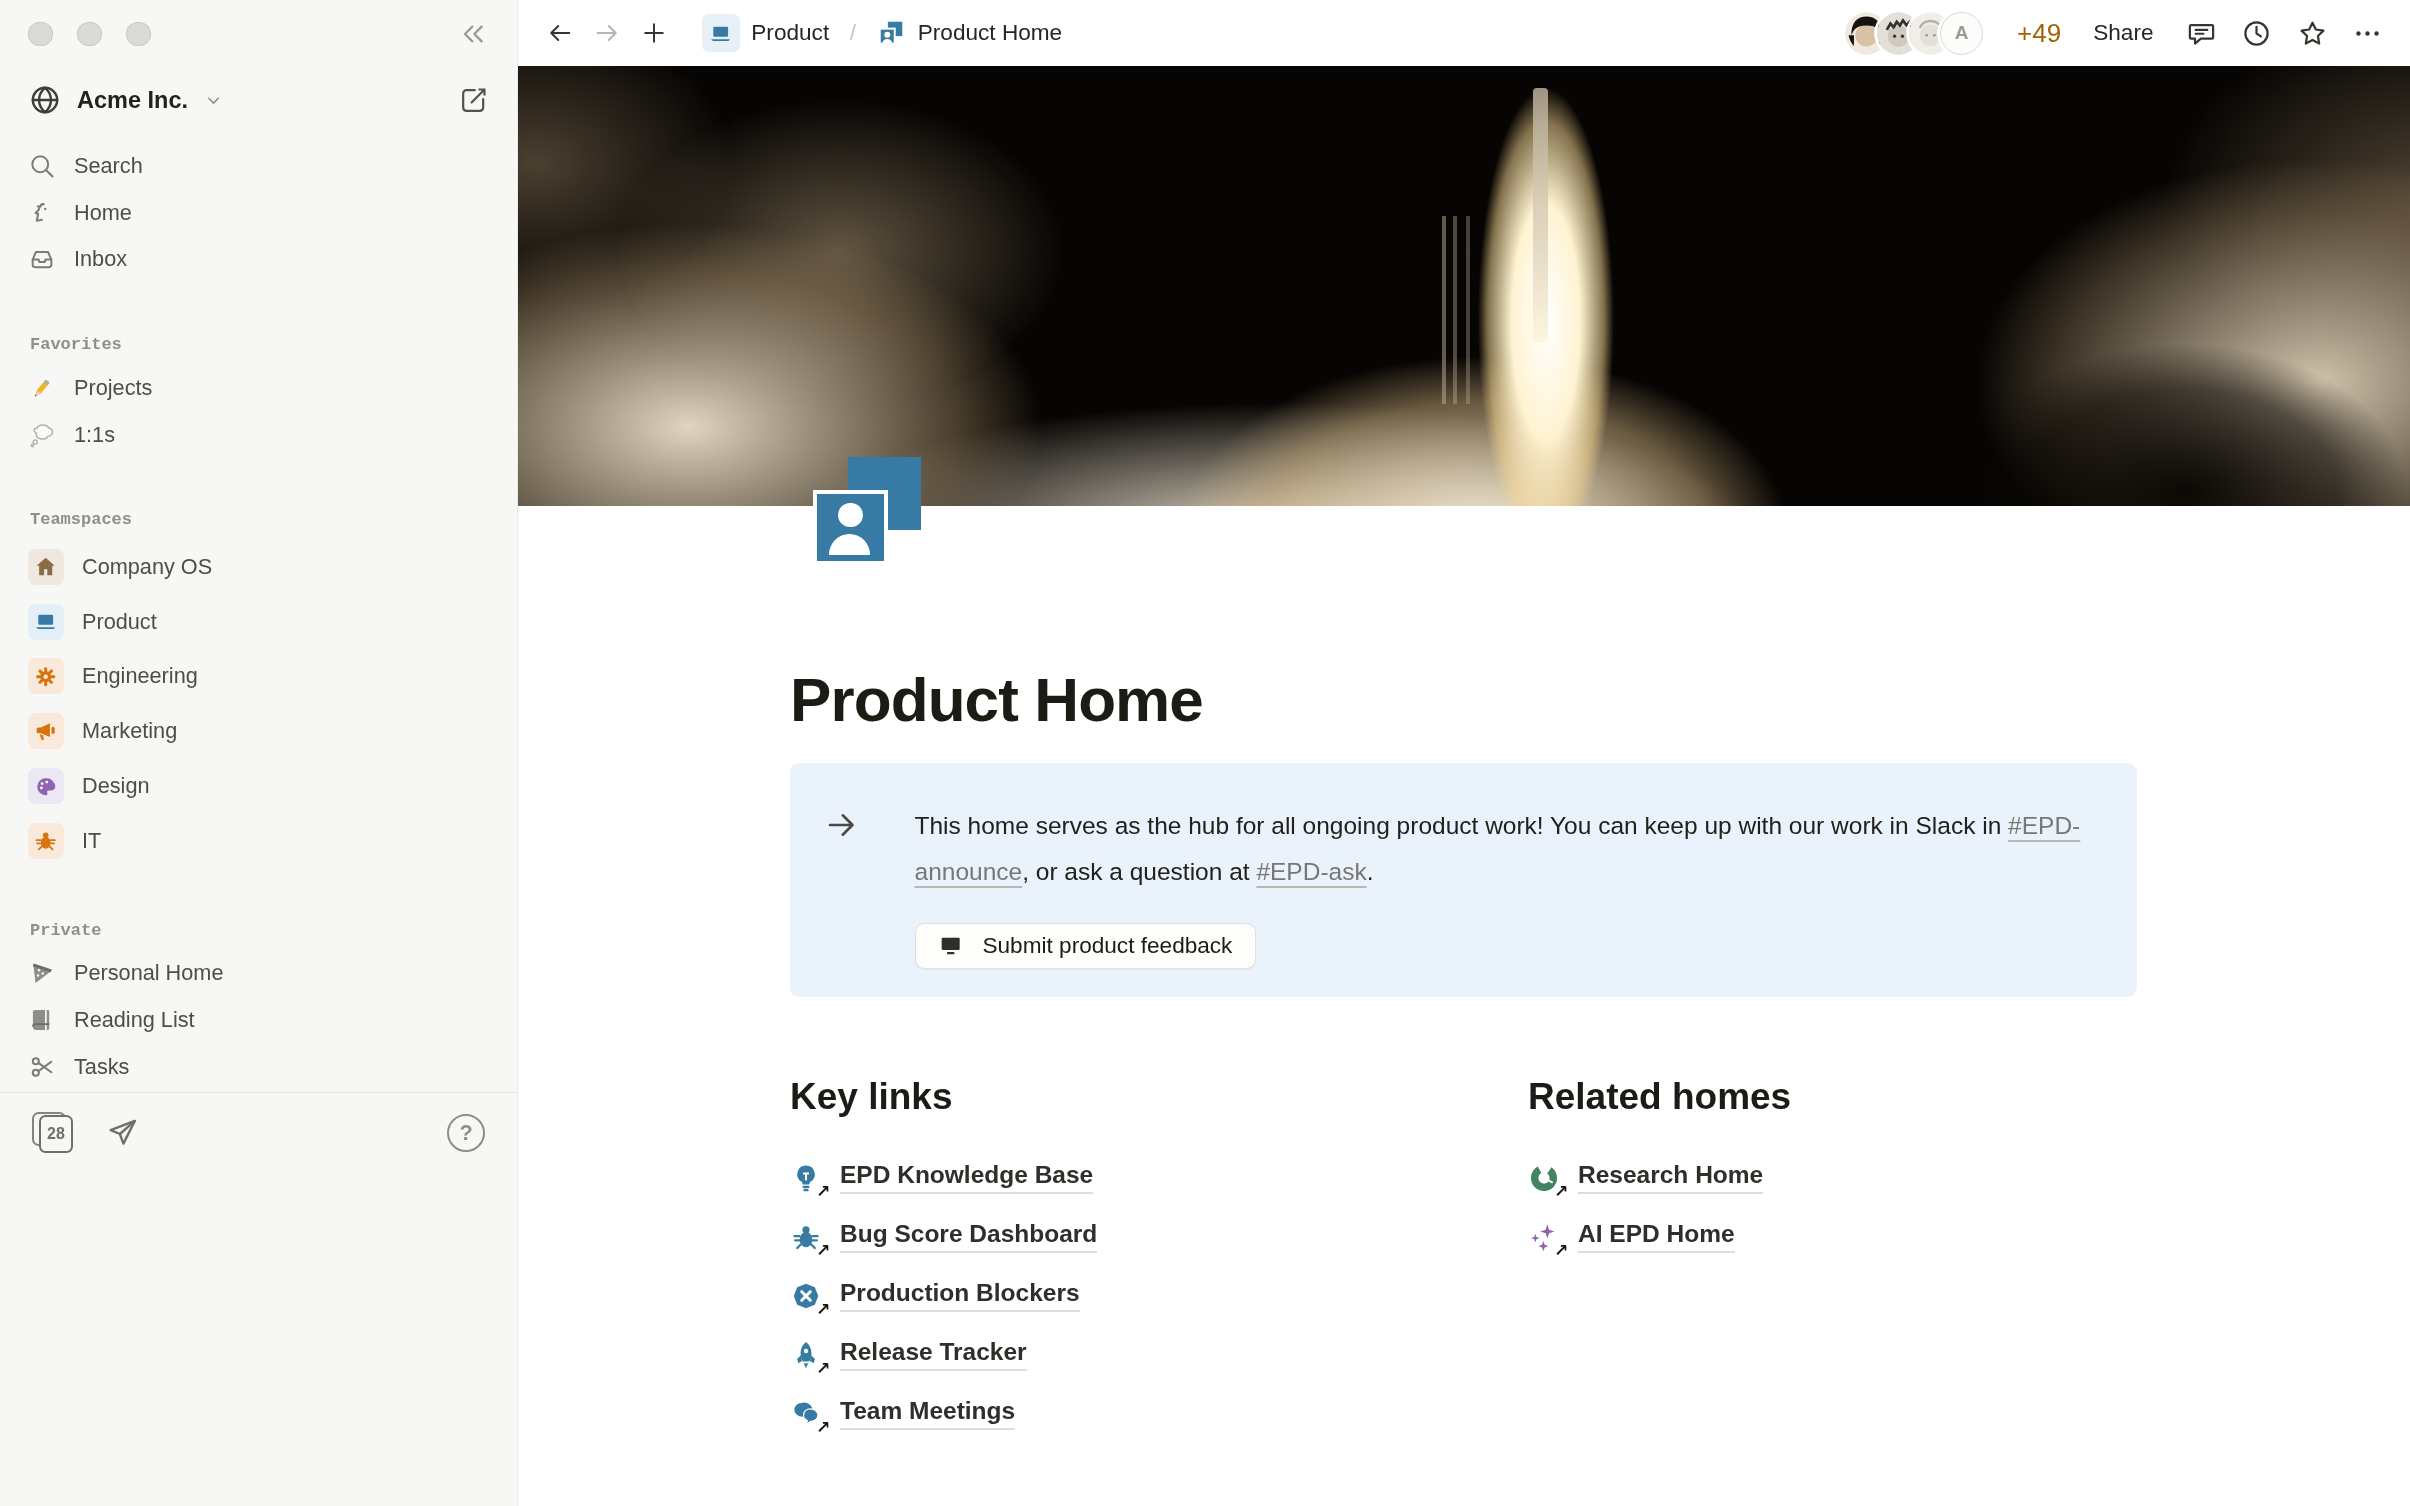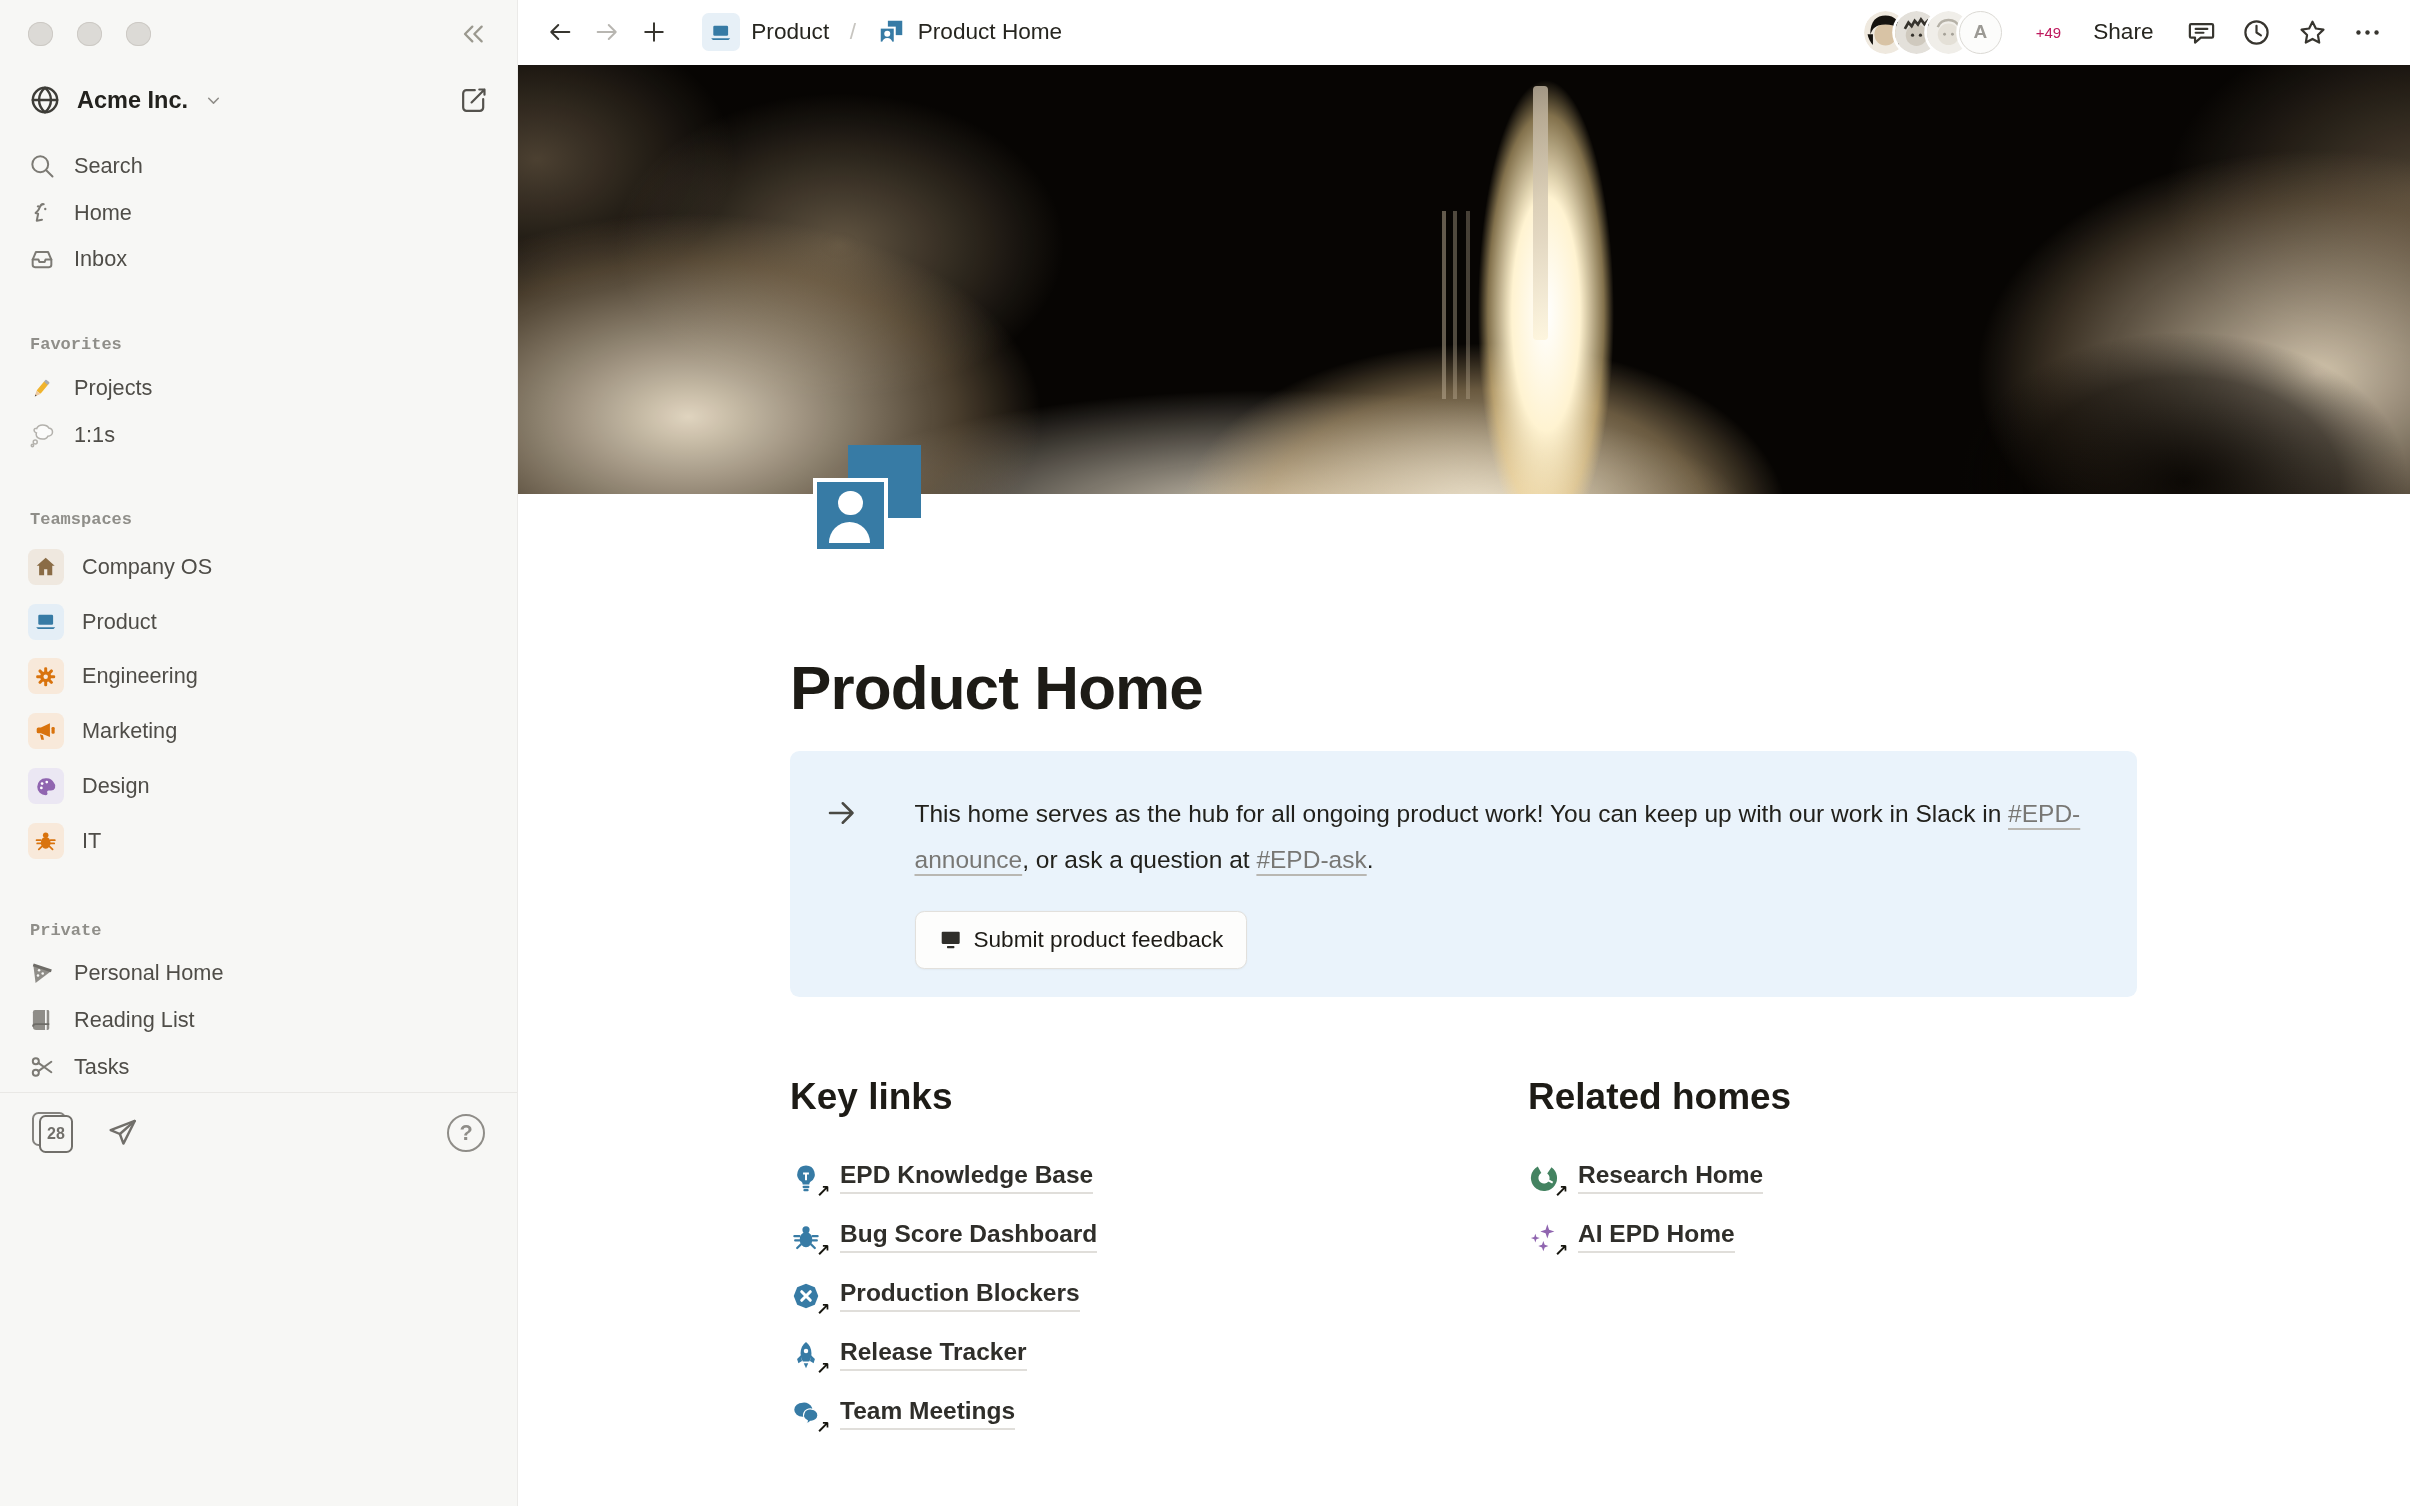--- a/index.html
+++ b/index.html
@@ -66,21 +66,21 @@
   .crumb-label { font-size:22.6px; font-weight:500; color:#26251f; }
   .crumb-sep { color:#c7c5c0; font-size:22.6px; }
   .mini-card { width:30px; height:30px; }
   .topbar-right { margin-left:auto; display:flex; align-items:center; gap:24.5px; }
   .avatars { display:flex; align-items:center; }
   .av { width:43px; height:43px; border-radius:50%; box-shadow:0 0 0 2.8px #fff; margin-left:-11.3px;
         display:flex; align-items:center; justify-content:center; overflow:hidden; cursor:pointer; }
   .av:first-child { margin-left:0; }
   .av svg { width:43px; height:43px; }
   .av-fallback { background:#fcfcfb; border:0.9px solid #dbd9d4; font-size:19px; font-weight:600; color:#9b9994; }
-  .overflow-count { font-size:15px; color:#be185d; margin-left:9.4px; }
+  .overflow-count { font-size:26px; color:#a16207; margin-left:9.4px; }
   .share-btn { font-size:22.6px; font-weight:500; color:#26251f; cursor:pointer; padding:5.6px 7.5px; border-radius:5.6px; }
   .tb-ic { cursor:pointer; color:#37352f; } .tb-ic svg { width:31px; height:31px; }
 
   
   .cover { height:450px; position:relative; overflow:hidden; cursor:pointer;
     background:
       radial-gradient(85px 292px ellipse at 54.3% 58%, #ffffff 0%, #fff3d1 40%, rgba(255,222,150,.5) 68%, rgba(0,0,0,0) 80%),
       radial-gradient(405px 235px ellipse at 51% 106%, rgba(248,238,216,.95) 0%, rgba(205,175,125,.5) 55%, rgba(0,0,0,0) 75%),
       radial-gradient(311px 207px ellipse at 88% 97%, rgba(8,5,2,.95) 0%, rgba(8,5,2,.55) 50%, rgba(0,0,0,0) 72%),
       radial-gradient(490px 282px ellipse at 9% 82%, rgba(233,221,199,.96) 0%, rgba(152,128,94,.45) 55%, rgba(0,0,0,0) 72%),
@@ -109,21 +109,21 @@
   .page-title { margin-top:158px; font-size:62px; font-weight:700; letter-spacing:-0.9px; color:#1d1b16; }
 
   .callout { margin-top:28px; width:1347px; background:#eaf3fb; border-radius:9.4px;
              padding:40px 41px 28px 34px; display:flex; gap:24.5px; }
   .callout-arrow { color:#4a4943; flex:none; margin-top:3.8px; }
   .callout-arrow svg { width:36px; height:36px; }
   .callout-body { margin-left:30px; }
   .callout-text { font-size:24.5px; line-height:46px; color:#22211c; max-width:1168px; }
   .slack-link { color:#787774; text-decoration:underline; text-decoration-color:#b9b7b2;
                 text-decoration-thickness:1.9px; text-underline-offset:5.6px; cursor:pointer; }
-  .callout-btn { margin-top:28px; display:inline-flex; align-items:center; gap:10px; height:58px;
+  .callout-btn { margin-top:28px; display:inline-flex; align-items:center; gap:19px; height:46px;
                  padding:0 22.6px; background:#fdfdfc; border:1.9px solid #e2e0dc; border-radius:9.4px;
                  font-size:22.6px; font-weight:500; color:#1d1b16; cursor:pointer;
                  box-shadow:0 0.9px 1.9px rgba(0,0,0,.04); }
   .callout-btn svg { width:25.4px; height:25.4px; }
 
   .cols { display:flex; margin-top:79px; width:1347px; padding-bottom:56px; }
   .col-left { flex:0 0 738px; }
   .col-right { flex:1; }
   .col-heading { font-size:37px; font-weight:700; color:#1d1b16; margin-bottom:38px; }
   .link-row { display:flex; align-items:center; gap:18px; margin-bottom:16px; height:43px; }

